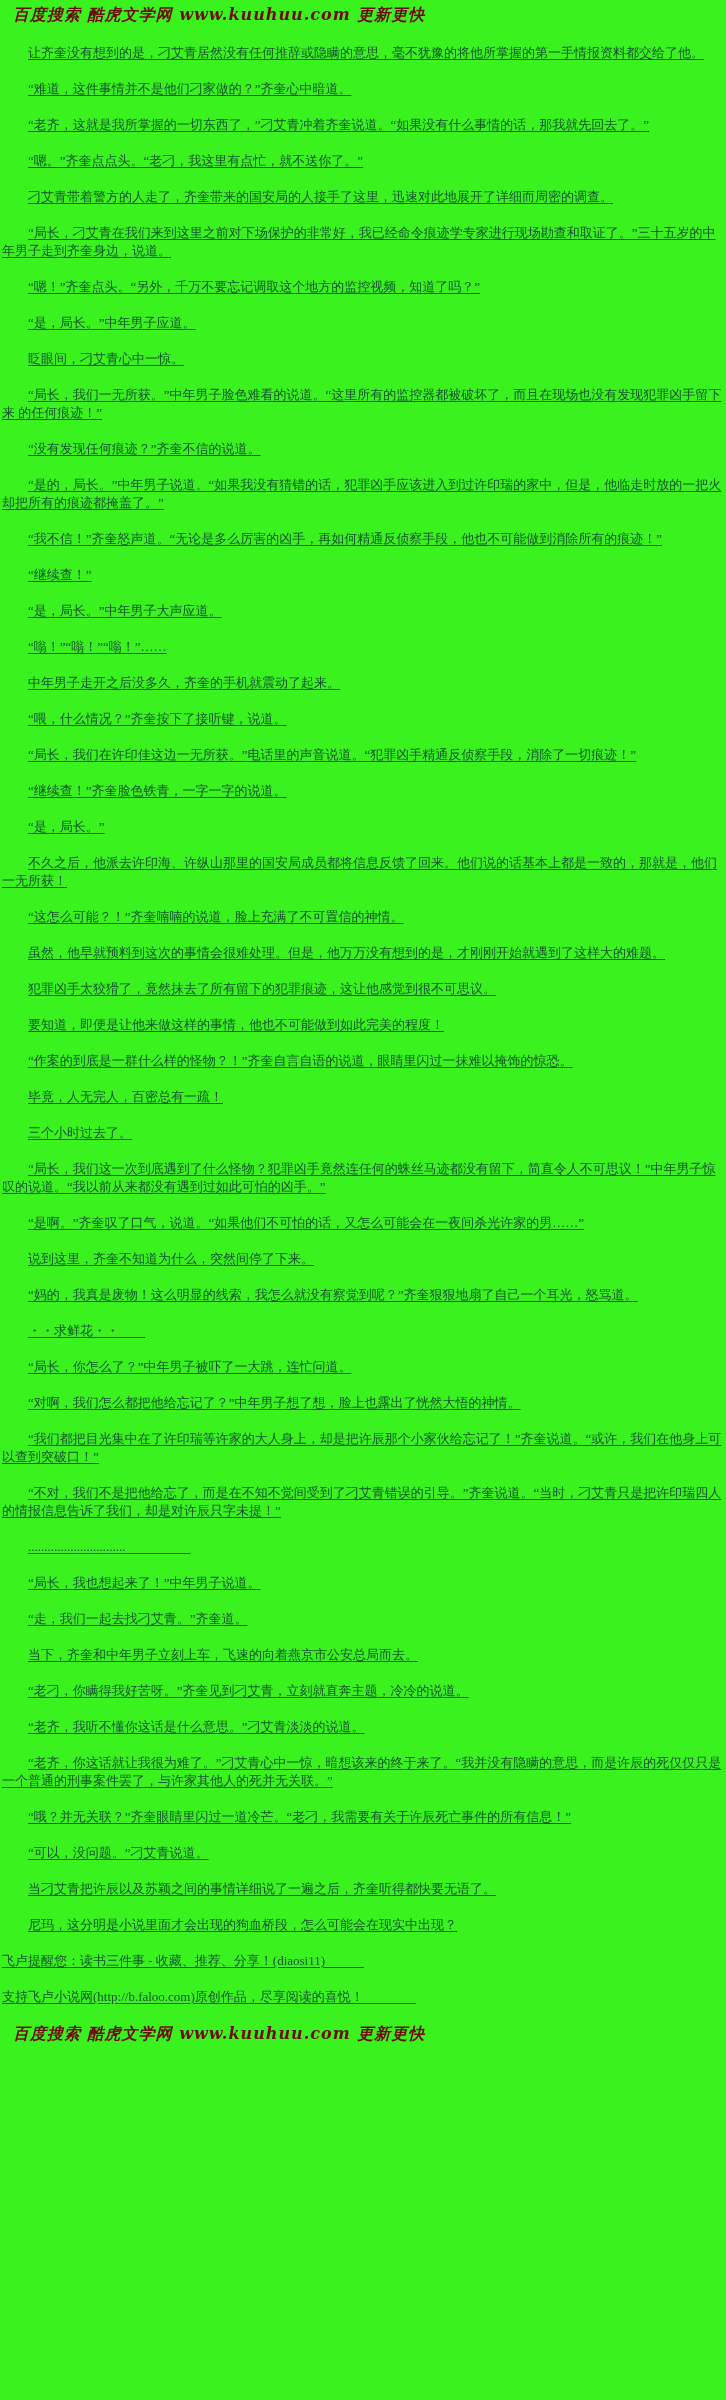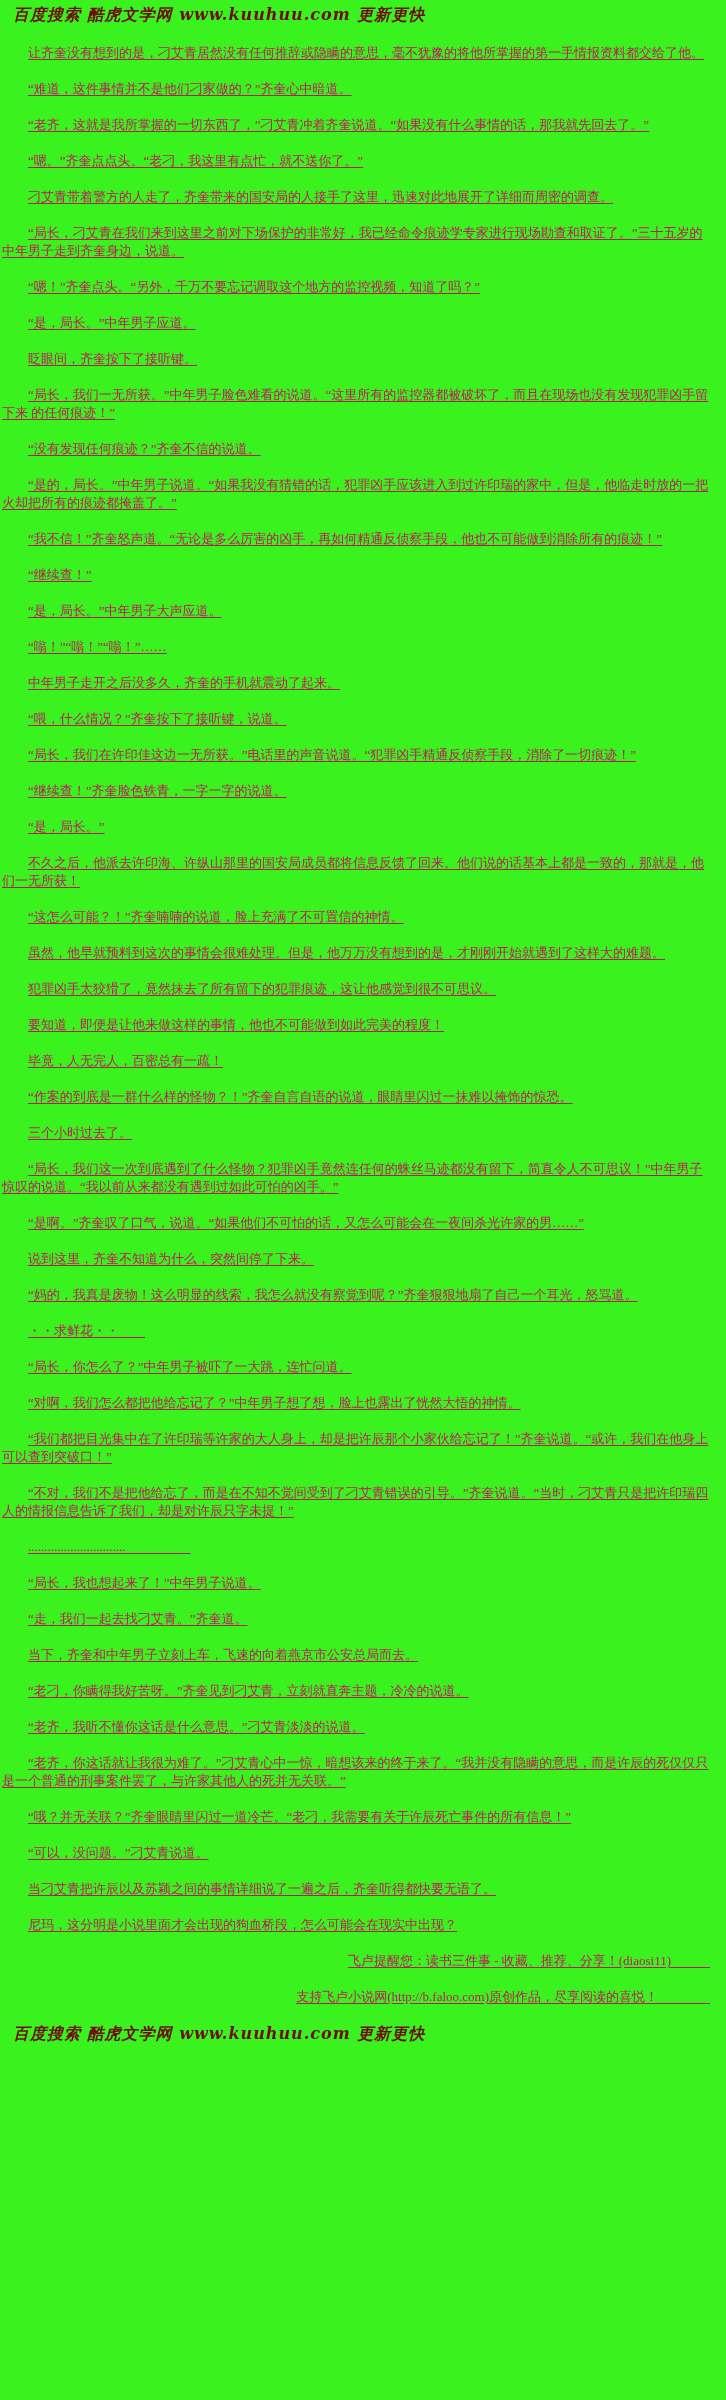--- a/index.html
+++ b/index.html
@@ -6,21 +6,21 @@
     margin: 0;
     padding: 0;
   }
   body {
     width: 726px;
     min-height: 2400px;
     background: #3af31e;
     font-family: "Liberation Serif", "DejaVu Serif", serif;
   }
   .page {
-    padding: 2px 16px 6px 2px;
+    padding: 2px 3px 6px 2px;
     box-sizing: border-box;
     width: 726px;
   }
   .banner {
     color: #6e0c0c;
     font-family: "DejaVu Serif", serif;
     font-weight: bold;
     font-style: italic;
     font-size: 16px;
     letter-spacing: 1px;
@@ -29,32 +29,31 @@
     white-space: nowrap;
   }
   .banner.bottom {
     margin-top: 14px;
     margin-bottom: 4px;
   }
   .content p, .footer p {
     margin: 18px 0;
     line-height: 18px;
     font-size: 13px;
-    color: #be185d;
+    color: #14532d;
     text-decoration: underline;
     text-underline-offset: 2px;
     text-indent: 2em;
     word-break: break-all;
   }
   .content {
     margin-top: 8px;
   }
   .footer {
     margin-top: 10px;
-    text-align: right;
   }
   .footer p {
     text-indent: 0;
   }
 </style>
 </head>
 <body>
 
 <div class="page">
 
@@ -62,40 +61,40 @@
 
   <div class="content">
       <p>让齐奎没有想到的是，刁艾青居然没有任何推辞或隐瞒的意思，毫不犹豫的将他所掌握的第一手情报资料都交给了他。</p>
       <p>“难道，这件事情并不是他们刁家做的？”齐奎心中暗道。</p>
       <p>“老齐，这就是我所掌握的一切东西了，”刁艾青冲着齐奎说道。“如果没有什么事情的话，那我就先回去了。”</p>
       <p>“嗯。”齐奎点点头。“老刁，我这里有点忙，就不送你了。”</p>
       <p>刁艾青带着警方的人走了，齐奎带来的国安局的人接手了这里，迅速对此地展开了详细而周密的调查。</p>
       <p>“局长，刁艾青在我们来到这里之前对下场保护的非常好，我已经命令痕迹学专家进行现场勘查和取证了。”三十五岁的中年男子走到齐奎身边，说道。</p>
       <p>“嗯！”齐奎点头。“另外，千万不要忘记调取这个地方的监控视频，知道了吗？”</p>
       <p>“是，局长。”中年男子应道。</p>
-      <p>眨眼间，齐奎按下了接听键。</p>
+      <p>眨眼间，刁艾青心中一惊。</p>
       <p>“局长，我们一无所获。”中年男子脸色难看的说道。“这里所有的监控器都被破坏了，而且在现场也没有发现犯罪凶手留下来 的任何痕迹！”</p>
       <p>“没有发现任何痕迹？”齐奎不信的说道。</p>
       <p>“是的，局长。”中年男子说道。“如果我没有猜错的话，犯罪凶手应该进入到过许印瑞的家中，但是，他临走时放的一把火却把所有的痕迹都掩盖了。”</p>
       <p>“我不信！”齐奎怒声道。“无论是多么厉害的凶手，再如何精通反侦察手段，他也不可能做到消除所有的痕迹！”</p>
       <p>“继续查！”</p>
       <p>“是，局长。”中年男子大声应道。</p>
       <p>“嗡！”“嗡！”“嗡！”……</p>
       <p>中年男子走开之后没多久，齐奎的手机就震动了起来。</p>
       <p>“喂，什么情况？”齐奎按下了接听键，说道。</p>
       <p>“局长，我们在许印佳这边一无所获。”电话里的声音说道。“犯罪凶手精通反侦察手段，消除了一切痕迹！”</p>
       <p>“继续查！”齐奎脸色铁青，一字一字的说道。</p>
       <p>“是，局长。”</p>
       <p>不久之后，他派去许印海、许纵山那里的国安局成员都将信息反馈了回来。他们说的话基本上都是一致的，那就是，他们一无所获！</p>
       <p>“这怎么可能？！”齐奎喃喃的说道，脸上充满了不可置信的神情。</p>
       <p>虽然，他早就预料到这次的事情会很难处理。但是，他万万没有想到的是，才刚刚开始就遇到了这样大的难题。</p>
       <p>犯罪凶手太狡猾了，竟然抹去了所有留下的犯罪痕迹，这让他感觉到很不可思议。</p>
       <p>要知道，即便是让他来做这样的事情，他也不可能做到如此完美的程度！</p>
+      <p>“作案的到底是一群什么样的怪物？！”齐奎自言自语的说道，眼睛里闪过一抹难以掩饰的惊恐。</p>
       <p>毕竟，人无完人，百密总有一疏！</p>
-      <p>“作案的到底是一群什么样的怪物？！”齐奎自言自语的说道，眼睛里闪过一抹难以掩饰的惊恐。</p>
       <p>三个小时过去了。</p>
       <p>“局长，我们这一次到底遇到了什么怪物？犯罪凶手竟然连任何的蛛丝马迹都没有留下，简直令人不可思议！”中年男子惊叹的说道。“我以前从来都没有遇到过如此可怕的凶手。”</p>
       <p>“是啊。”齐奎叹了口气，说道。“如果他们不可怕的话，又怎么可能会在一夜间杀光许家的男……”</p>
       <p>说到这里，齐奎不知道为什么，突然间停了下来。</p>
       <p>“妈的，我真是废物！这么明显的线索，我怎么就没有察觉到呢？”齐奎狠狠地扇了自己一个耳光，怒骂道。</p>
       <p>・・求鲜花・・&nbsp;&nbsp;&nbsp;&nbsp;&nbsp;&nbsp;&nbsp;&nbsp;</p>
       <p>“局长，你怎么了？”中年男子被吓了一大跳，连忙问道。</p>
       <p>“对啊，我们怎么都把他给忘记了？”中年男子想了想，脸上也露出了恍然大悟的神情。</p>
       <p>“我们都把目光集中在了许印瑞等许家的大人身上，却是把许辰那个小家伙给忘记了！”齐奎说道。“或许，我们在他身上可以查到突破口！”</p>
       <p>“不对，我们不是把他给忘了，而是在不知不觉间受到了刁艾青错误的引导。”齐奎说道。“当时，刁艾青只是把许印瑞四人的情报信息告诉了我们，却是对许辰只字未提！”</p>

